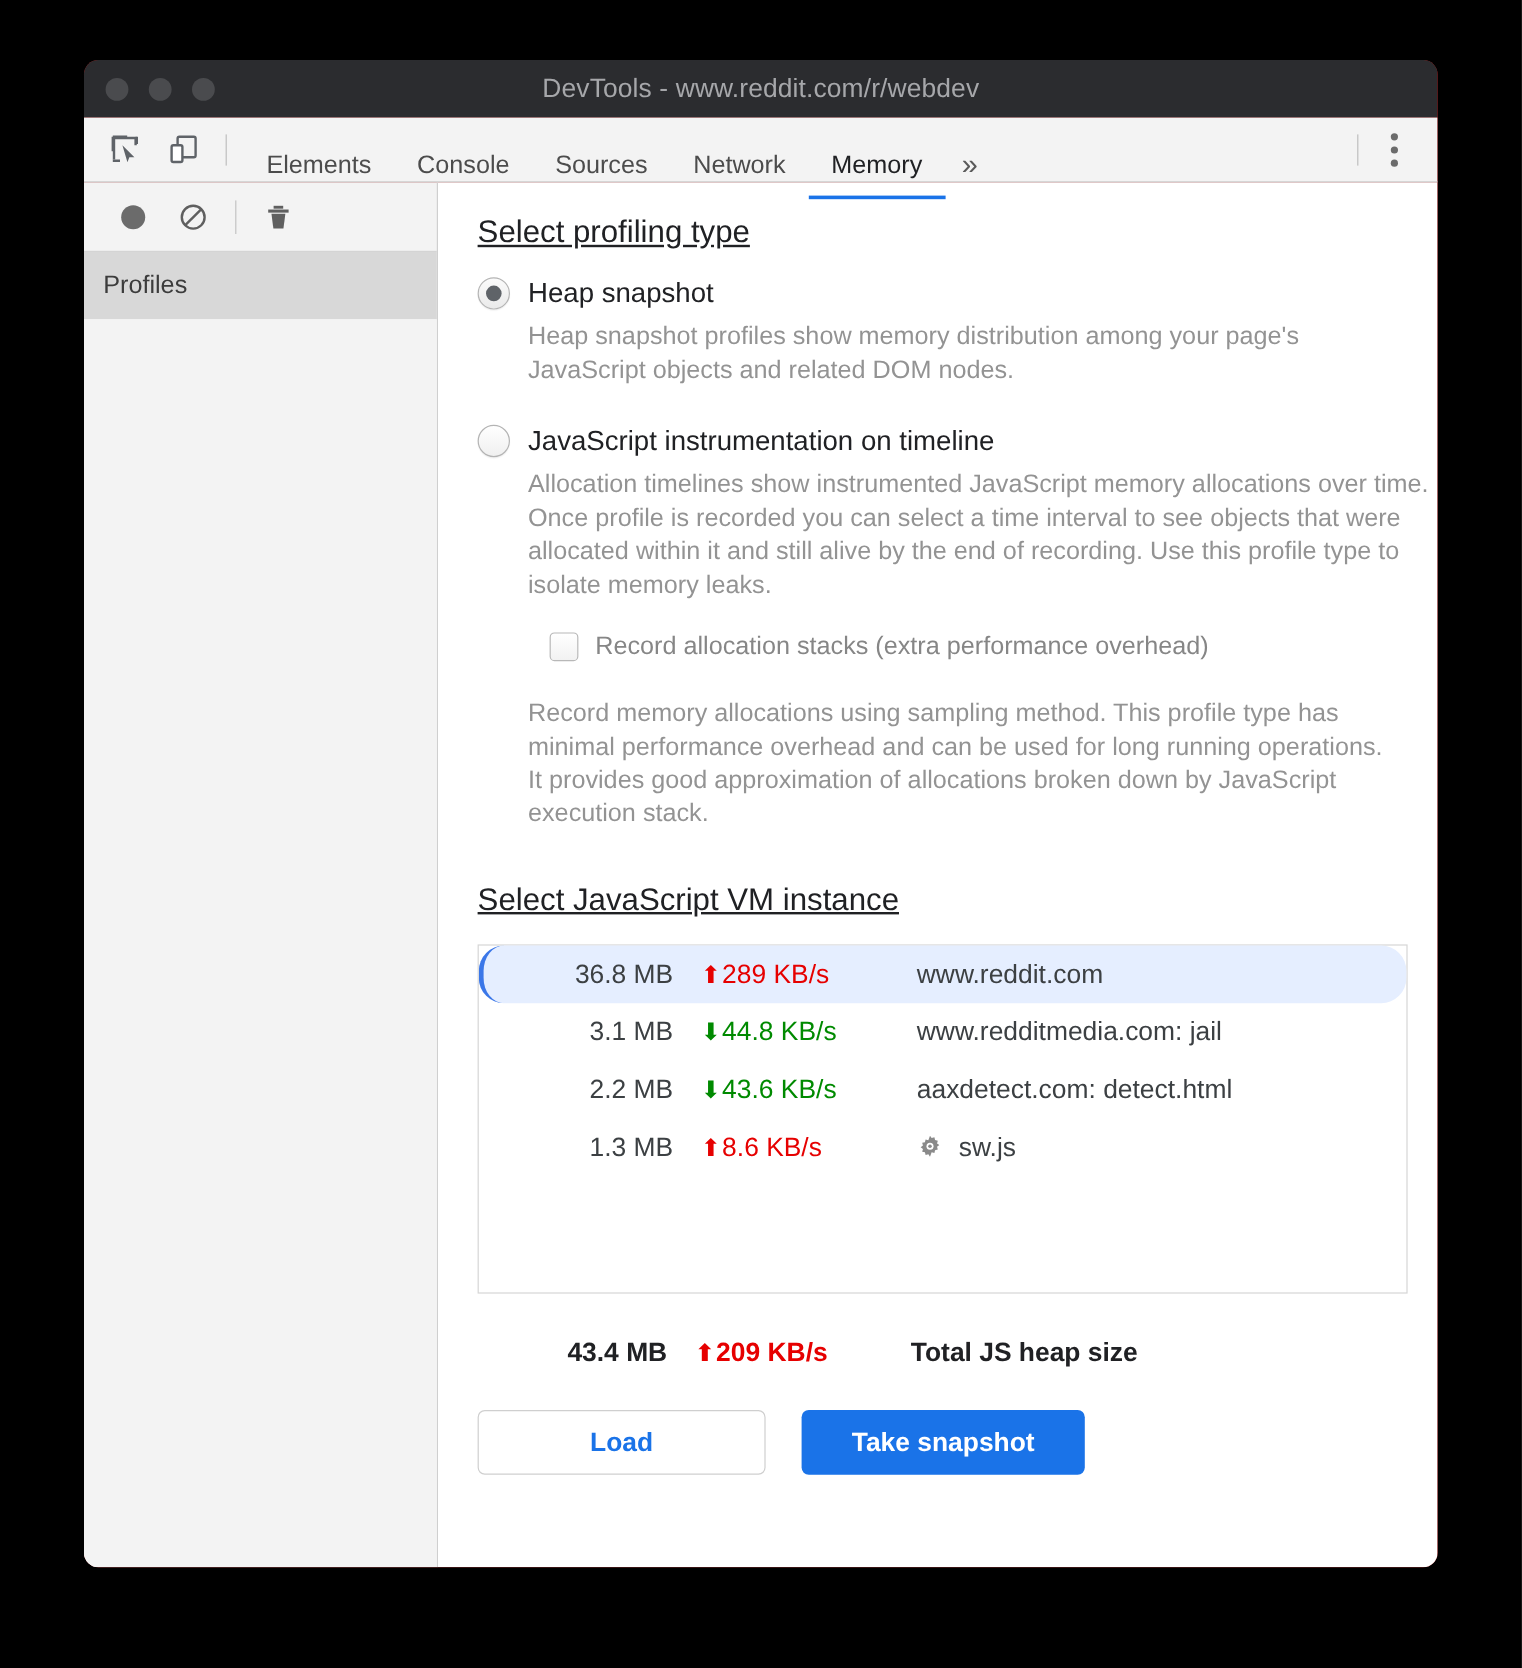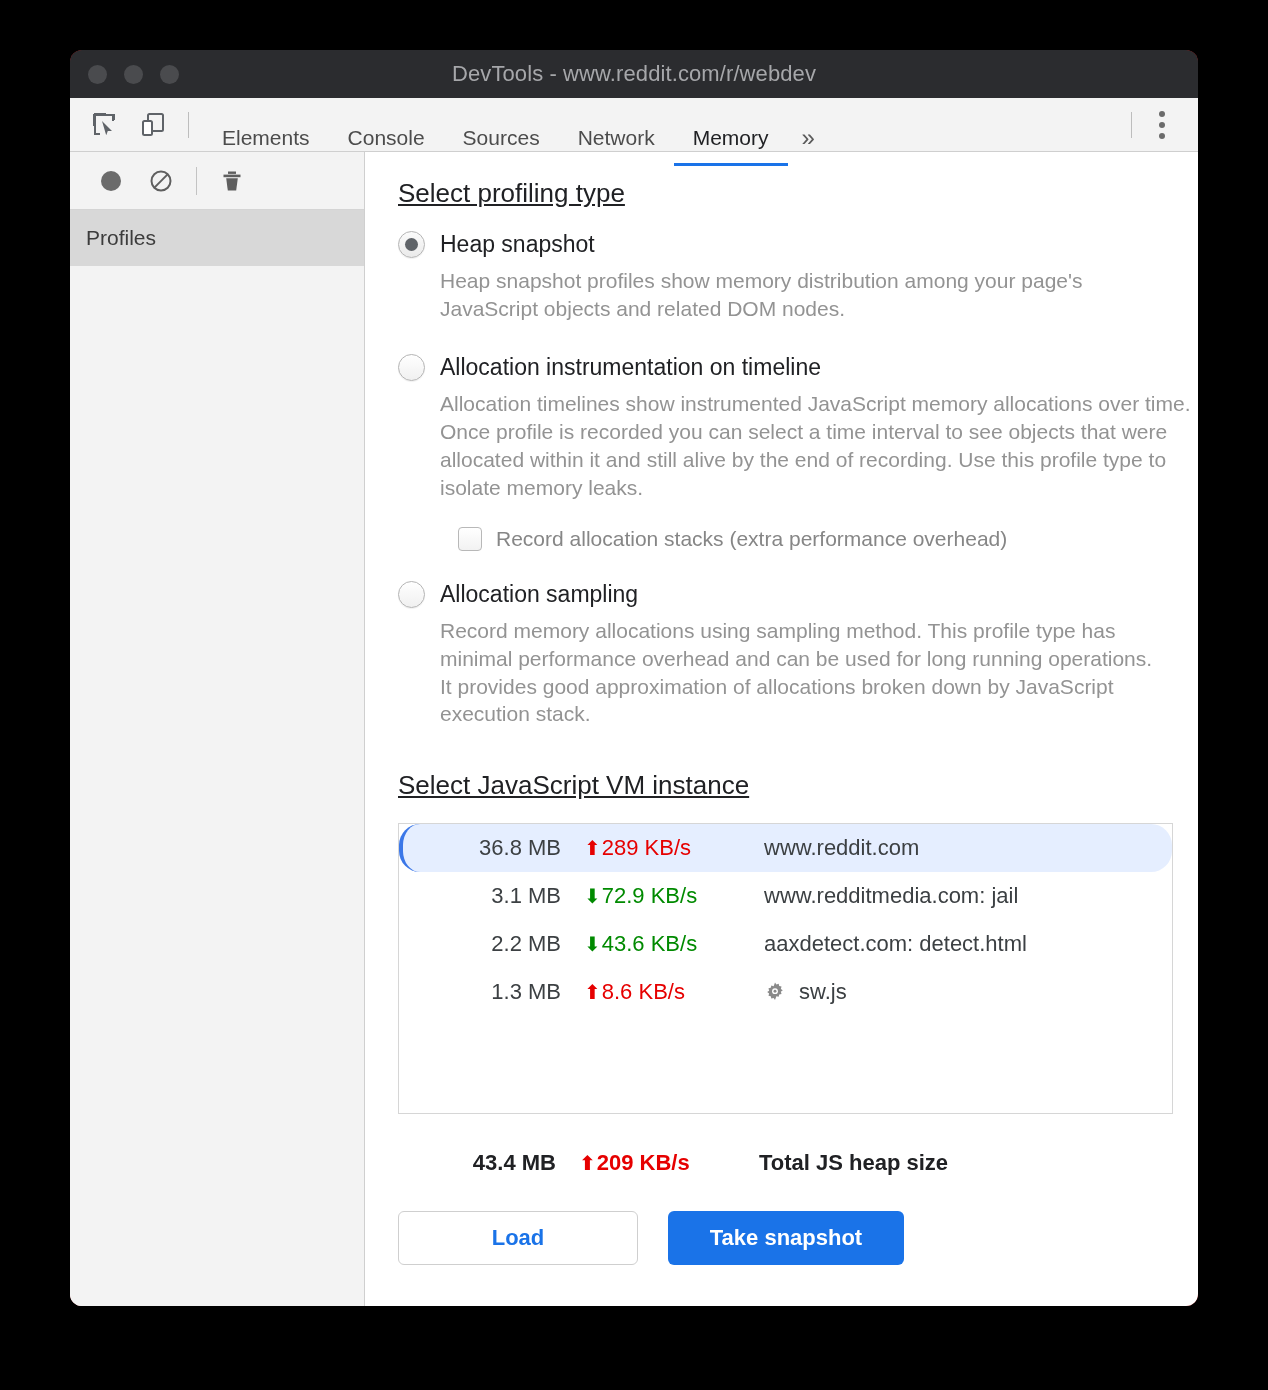--- a/index.html
+++ b/index.html
@@ -414,34 +414,30 @@
           <div class="opt-head">
             <span class="radio checked"></span>
             <span class="opt-label">Heap snapshot</span>
           </div>
           <p class="opt-desc">Heap snapshot profiles show memory distribution among your page's JavaScript objects and related DOM nodes.</p>
         </div>
 
         <div class="opt" style="margin-top:32px;">
           <div class="opt-head">
             <span class="radio"></span>
-            <span class="opt-label">Allocation instrumentation on timeline</span>
+            <span class="opt-label">JavaScript instrumentation on timeline</span>
           </div>
           <p class="opt-desc" style="max-width:760px;">Allocation timelines show instrumented JavaScript memory allocations over time. Once profile is recorded you can select a time interval to see objects that were allocated within it and still alive by the end of recording. Use this profile type to isolate memory leaks.</p>
           <div class="sub-check">
             <span class="checkbox"></span>
             <span class="sub-check-label">Record allocation stacks (extra performance overhead)</span>
           </div>
         </div>
 
         <div class="opt" style="margin-top:30px;">
-          <div class="opt-head">
-            <span class="radio"></span>
-            <span class="opt-label">Allocation sampling</span>
-          </div>
           <p class="opt-desc" style="max-width:715px;">Record memory allocations using sampling method. This profile type has minimal performance overhead and can be used for long running operations. It provides good approximation of allocations broken down by JavaScript execution stack.</p>
         </div>
 
         <h2 class="section second">Select JavaScript VM instance</h2>
 
         <div class="vm-table">
 
           <div class="vm-row selected">
             <div class="cell-size">36.8 MB</div>
             <div class="cell-rate up">
@@ -450,21 +446,21 @@
             </div>
             <div class="cell-name">
               <span>www.reddit.com</span>
             </div>
           </div>
 
           <div class="vm-row">
             <div class="cell-size">3.1 MB</div>
             <div class="cell-rate down">
               <span class="arrow">⬇</span>
-              <span>72.9 KB/s</span>
+              <span>44.8 KB/s</span>
             </div>
             <div class="cell-name">
               <span>www.redditmedia.com: jail</span>
             </div>
           </div>
 
           <div class="vm-row">
             <div class="cell-size">2.2 MB</div>
             <div class="cell-rate down">
               <span class="arrow">⬇</span>

